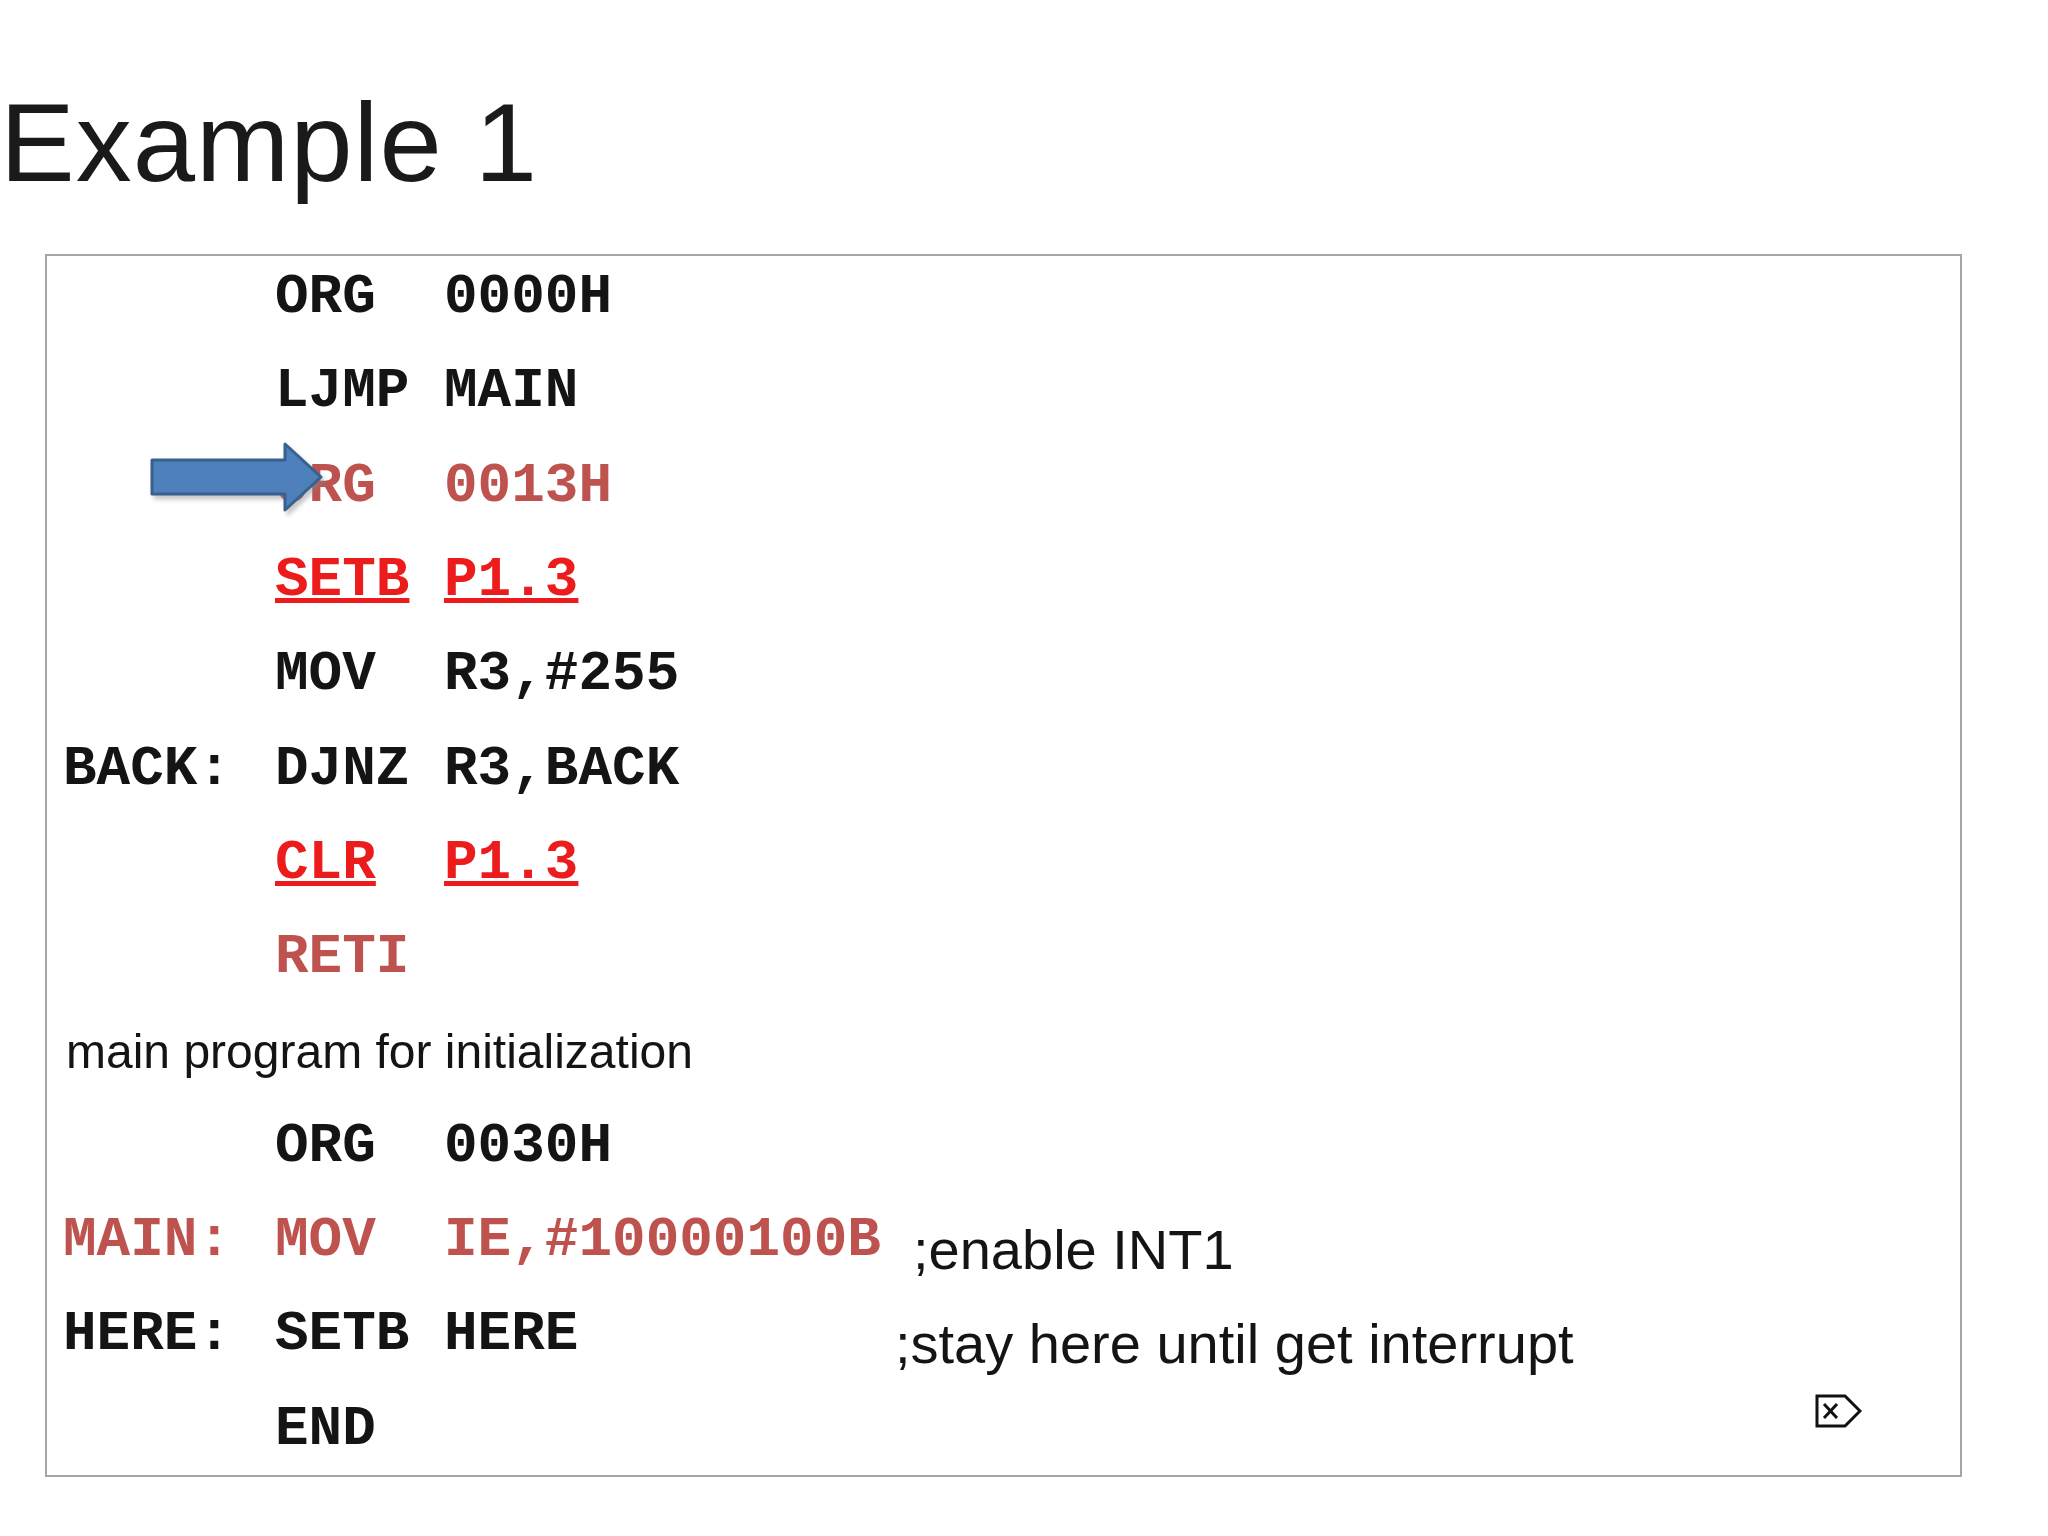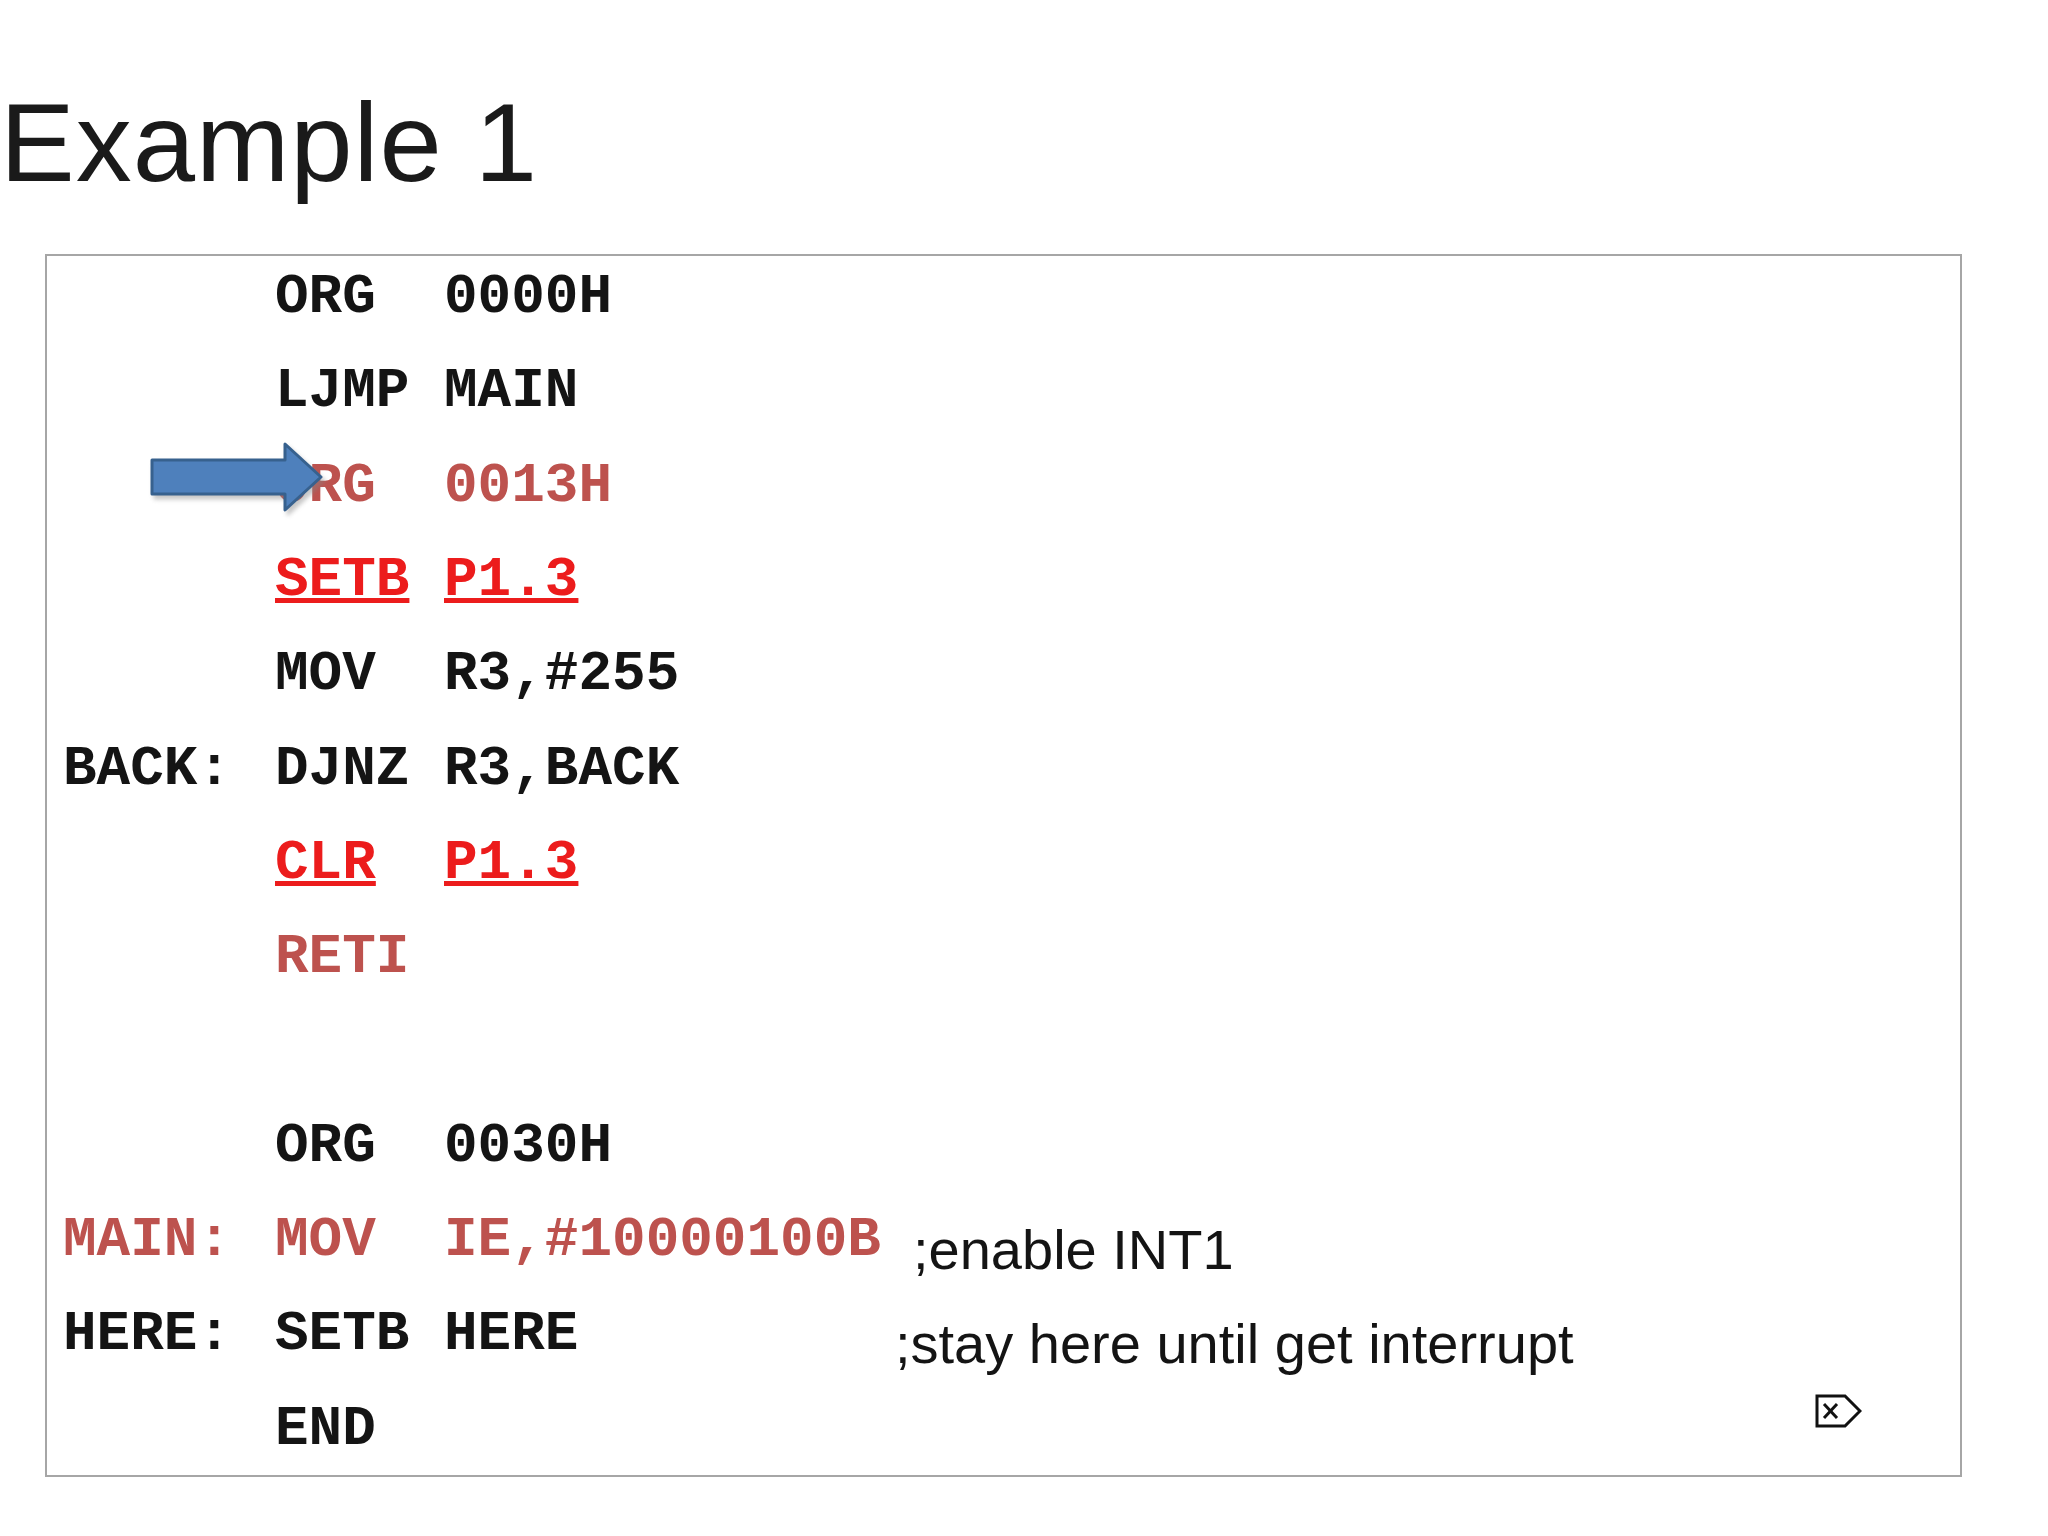--- a/index.html
+++ b/index.html
@@ -123,20 +123,21 @@
       <span class="mn">CLR</span>
       <span class="op">P1.3</span>
     </div>
 
     <div class="row c-dark" style="top:673px">
       <span class="lbl"></span>
       <span class="mn">RETI</span>
       <span class="op"></span>
     </div>
 
+    <div class="note-row">main program for initialization</div>
 
     <div class="row" style="top:862px">
       <span class="lbl"></span>
       <span class="mn">ORG</span>
       <span class="op">0030H</span>
     </div>
 
     <div class="row c-dark" style="top:956px">
       <span class="lbl">MAIN:</span>
       <span class="mn">MOV</span>

